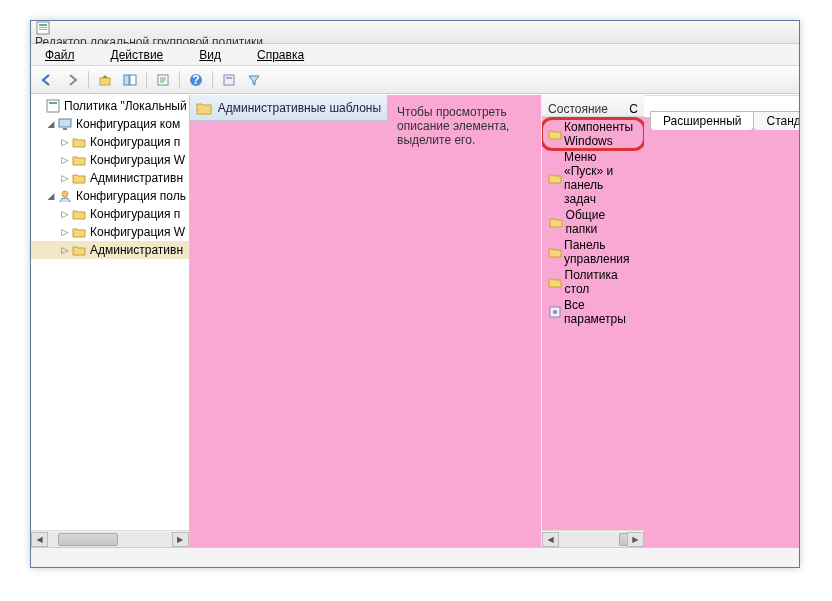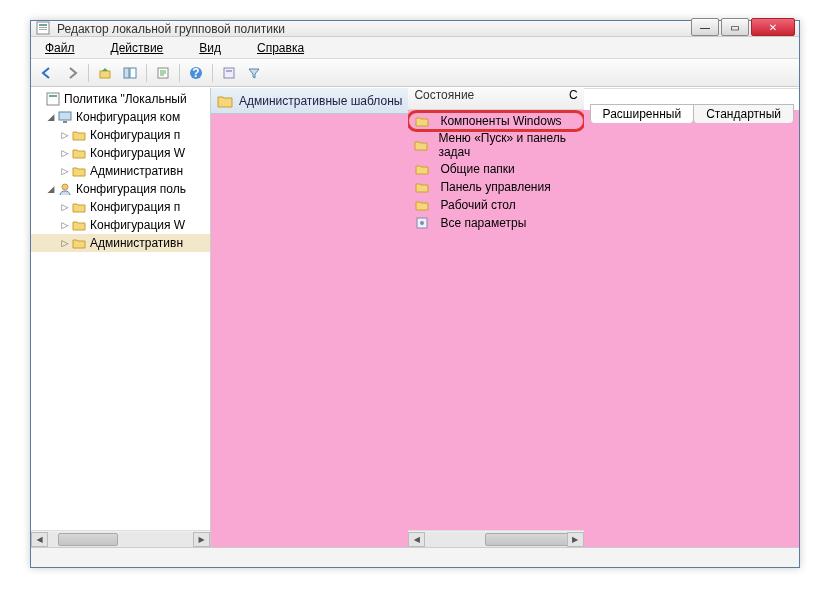--- a/index.html
+++ b/index.html
@@ -1,20 +1,20 @@
 <!DOCTYPE html>
 <html><head>
 <meta charset="utf-8">
 <style>
 * { box-sizing: border-box; margin: 0; padding: 0; font-family: "Segoe UI", Tahoma, sans-serif; font-size: 12px; }
 body { background: #fff; width: 832px; height: 601px; overflow: hidden; }
 
 .window { position: absolute; left: 30px; top: 20px; width: 770px; height: 548px; border: 1px solid #5a7ca0; background: #fff; display: flex; flex-direction: column; box-shadow: 0 0 8px rgba(0,0,0,.2); }
 
-.titlebar { height: 16px; background: linear-gradient(#f8f8f8,#e8e8e8); display: flex; align-items: flex-end; padding: 0 4px; border-bottom: 1px solid #ccc; }
+.titlebar { height: 23px; background: linear-gradient(#f8f8f8,#e8e8e8); display: flex; align-items: flex-start; padding: 0 4px; border-bottom: 1px solid #ccc; flex-direction: column; }
 .titlebar .icon { width: 16px; height: 16px; margin-right: 6px; display: flex; align-items: center; justify-content: center; }
 .titlebar .title { flex: 1; color: #333; }
 .win-btns { display: flex; gap: 2px; }
 .win-btn { width: 28px; height: 18px; border: 1px solid #888; border-radius: 2px; background: linear-gradient(#fafafa,#d8d8d8); display: flex; align-items: center; justify-content: center; font-size: 10px; cursor: pointer; }
 .win-btn.close { background: linear-gradient(#e67,#c23); color: #fff; border-color: #a22; width: 44px; }
 
 .menubar { height: 22px; display: flex; align-items: center; padding: 0 6px; background: #f4f4f4; border-bottom: 1px solid #d8d8d8; gap: 20px; }
 .menubar .menu-item { padding: 2px 8px; cursor: pointer; }
 .menubar .menu-item u { text-decoration: underline; }
 
@@ -32,25 +32,25 @@
 .tree-node.sel { background: #f3e7c9; }
 .tree-indent-1 { padding-left: 14px; }
 .tree-indent-2 { padding-left: 28px; }
 
 .content { flex: 1; display: flex; flex-direction: row; background: #f9a8d4; }
 .content-header { height: 26px; background: linear-gradient(#eaf1f8,#d8e4f0); border-bottom: 1px solid #b8c8d8; display: flex; align-items: center; padding: 0 6px; gap: 6px; }
 .content-header .label { color: #224; }
 .content-body { flex: 1; display: flex; overflow: hidden; }
 .desc-pane { width: 210px; padding: 10px; border-right: 1px solid #eee; color: #333; }
 .list-pane { flex: 1; display: flex; flex-direction: column; }
-.list-header { height: 22px; border-bottom: 1px solid #d8d8d8; display: flex; align-items: flex-start; padding: 0 6px; background: linear-gradient(#fafafa,#eee); }
+.list-header { height: 22px; border-bottom: 1px solid #d8d8d8; display: flex; align-items: flex-end; padding: 0 6px; background: linear-gradient(#fafafa,#eee); }
 .list-header .col { flex: 1; color: #333; }
 .list-header .col2 { width: 30px; text-align: right; }
 .list-items { flex: 1; overflow: hidden; padding: 2px 0; }
-.list-item { display: flex; align-items: center; padding: 1px 6px; gap: 10px; cursor: pointer; }
+.list-item { display: flex; align-items: center; padding: 1px 6px; gap: 2px; cursor: pointer; }
 .list-item.hl { outline: 3px solid #d33; outline-offset: -1px; border-radius: 10px; }
 .licon { width: 16px; height: 16px; display: flex; align-items: center; justify-content: center; }
 
 .hscroll { height: 17px; background: #f0f0f0; border-top: 1px solid #ddd; display: flex; align-items: center; }
 .hscroll .track { flex: 1; height: 15px; background: #e8e8e8; position: relative; margin: 0 17px; }
 .hscroll .thumb { position: absolute; height: 13px; top: 1px; background: linear-gradient(#d8d8d8,#c4c4c4); border: 1px solid #aaa; border-radius: 2px; }
 .hscroll .arrow { position: absolute; width: 17px; height: 15px; background: #e4e4e4; border: 1px solid #bbb; display: flex; align-items: center; justify-content: center; font-size: 8px; color: #555; }
 
 .tabs { height: 22px; display: flex; align-items: flex-end; padding: 0 6px; background: #fff; border-top: 1px solid #ddd; }
 .tab { padding: 2px 12px; border: 1px solid #bbb; border-bottom: none; border-radius: 0 0 4px 4px; margin-right: -1px; background: #f6f6f6; cursor: pointer; position: relative; top: 13px; }
@@ -242,20 +242,23 @@
     <div class="content">
       <div class="content-header">
         <span class="nicon">
             <svg width="16" height="14">
               <path d="M1 3h5l1 1h8v9H1z" fill="#f5d67a" stroke="#c8a030"></path>
             </svg>
           </span>
         <span class="label">Административные шаблоны</span>
       </div>
       <div class="content-body">
+        <div class="desc-pane">
+          <span>Чтобы просмотреть описание элемента, выделите его.</span>
+        </div>
         <div class="list-pane">
           <div class="list-header">
             <span class="col">Состояние</span>
             <span class="col2">С</span>
           </div>
           <div class="list-items">
             <div class="list-item hl">
               <span class="licon">
                   <svg width="14" height="12">
                     <path d="M1 3h4l1 1h7v7H1z" fill="#f5d67a" stroke="#c8a030"></path>
@@ -286,21 +289,21 @@
                   </svg>
                 </span>
               <span>Панель управления</span>
             </div>
             <div class="list-item">
               <span class="licon">
                   <svg width="14" height="12">
                     <path d="M1 3h4l1 1h7v7H1z" fill="#f5d67a" stroke="#c8a030"></path>
                   </svg>
                 </span>
-              <span>Рабочий стол</span>
+              <span>Политика стол</span>
             </div>
             <div class="list-item">
               <span class="licon">
                   <svg width="14" height="14">
                     <rect x="2" y="2" width="10" height="10" fill="#eef" stroke="#88a"></rect>
                     <circle cx="7" cy="7" r="2" fill="#88a"></circle>
                   </svg>
                 </span>
               <span>Все параметры</span>
             </div>

